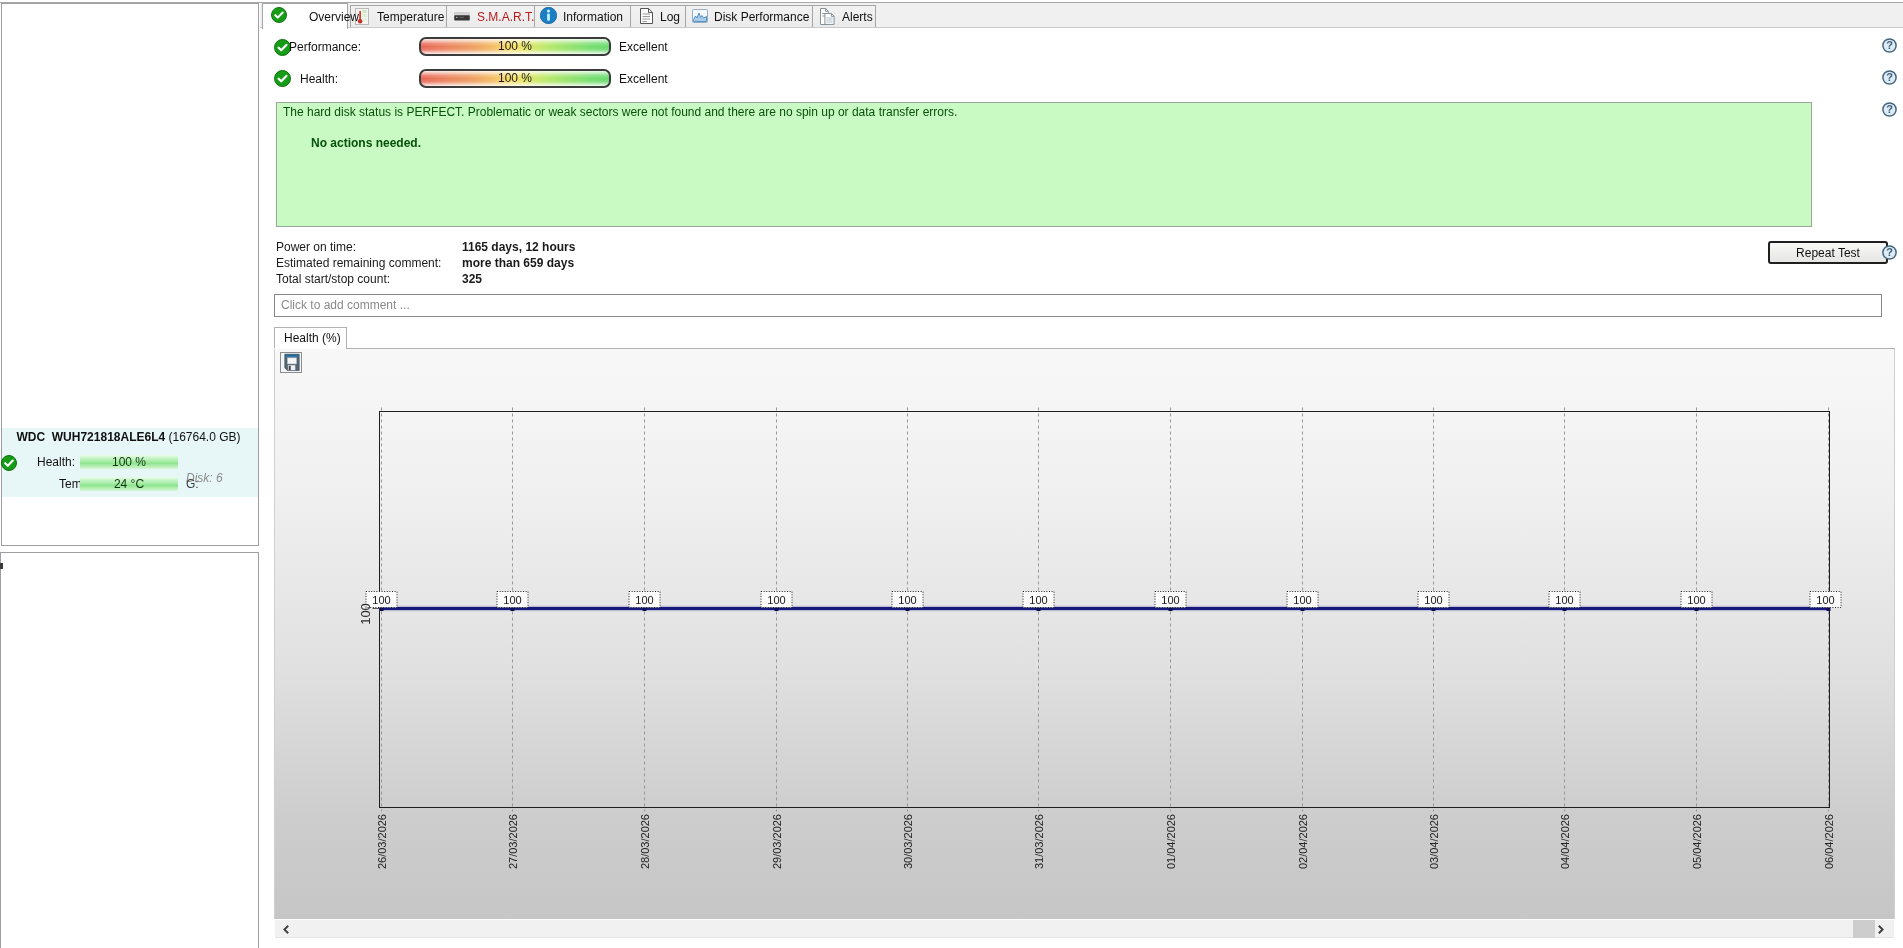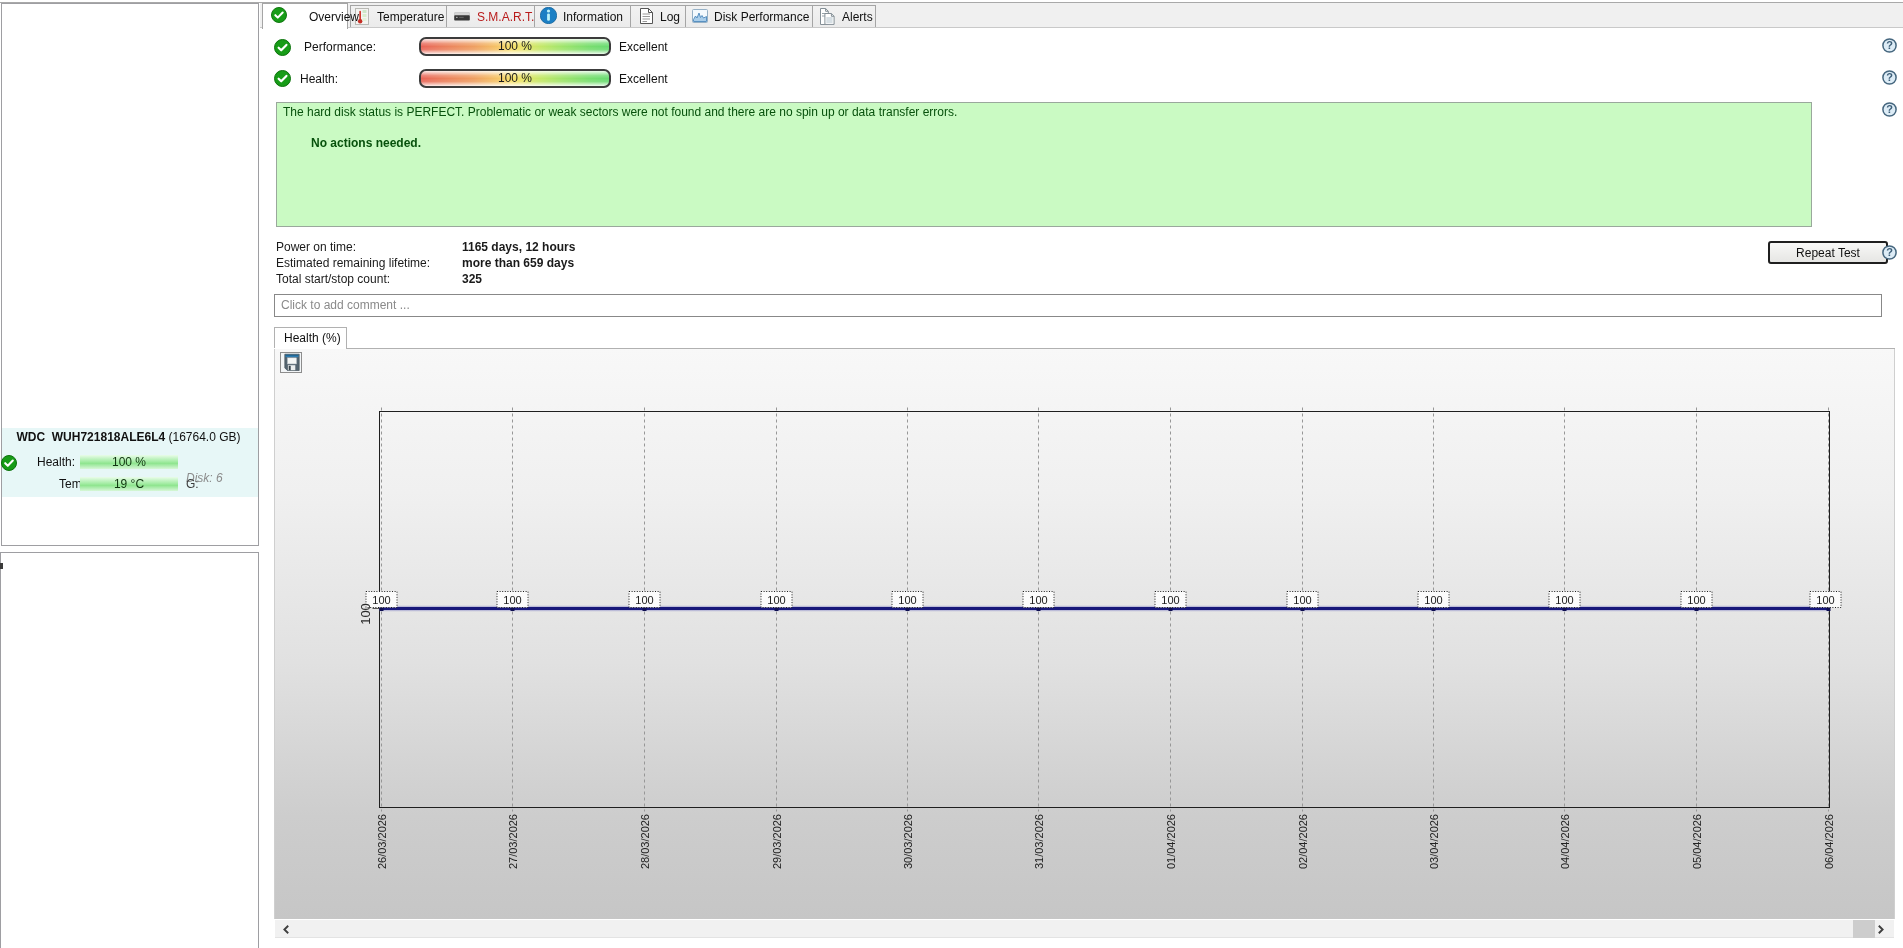--- a/index.html
+++ b/index.html
@@ -55,21 +55,21 @@
 <div class="abs sel"></div>
 <div class="abs dtitle">WDC&nbsp; WUH721818ALE6L4 <span>(16764.0 GB)</span></div>
 <svg class="abs" style="left:1px;top:455px" width="16" height="16" viewBox="0 0 16 16">
   <circle cx="8" cy="8" r="7.5" fill="#179c17" stroke="#0c720c" stroke-width="1"></circle>
   <path d="M4.2 8.2 L6.8 10.8 L11.8 5.6" stroke="#fff" stroke-width="2.1" fill="none" stroke-linecap="round" stroke-linejoin="round"></path>
 </svg>
 <div class="abs lrow" style="left:37px;top:455px;width:40px;text-align:left;">Health:</div>
 <div class="gbar" style="top:455px;">100 %</div>
 <div class="abs" style="left:186px;top:455px;color:#8c8c8c;font-style:italic;margin-top:16px;">Disk: 6</div>
 <div class="abs lrow" style="left:39px;top:477px;width:40px;text-align:left;margin-left:20px;">Temp.:</div>
-<div class="gbar" style="top:477px;">19 °C</div>
+<div class="gbar" style="top:477px;">24 °C</div>
 <div class="abs" style="left:186px;top:477px;color:#3c3c3c;">G:</div>
 
 <div class="abs tabline"></div>
 <div class="abs tab active" style="left:262px;width:86px;"></div>
 <div class="abs tab" style="left:350px;width:97px;"></div>
 <div class="abs tab" style="left:446px;width:89px;"></div>
 <div class="abs tab" style="left:534px;width:97px;"></div>
 <div class="abs tab" style="left:630px;width:56px;"></div>
 <div class="abs tab" style="left:685px;width:128px;"></div>
 <div class="abs tab" style="left:812px;width:64px;"></div>
@@ -126,40 +126,40 @@
   <line x1="6.3" y1="11" x2="12.6" y2="11" stroke="#aebfc9"></line>
   <line x1="6.3" y1="13" x2="12.6" y2="13" stroke="#aebfc9"></line>
   <line x1="6.3" y1="15" x2="12.6" y2="15" stroke="#aebfc9"></line>
 </svg>
 <div class="abs" style="left:842px;top:10px;color:#111;">Alerts</div>
 
 <svg class="abs" style="left:274px;top:39px" width="17" height="17" viewBox="0 0 17 17">
   <circle cx="8.5" cy="8.5" r="8" fill="#179c17" stroke="#0c720c" stroke-width="1"></circle>
   <path d="M4.6 8.7 L7.2 11.3 L12.4 5.9" stroke="#fff" stroke-width="2.2" fill="none" stroke-linecap="round" stroke-linejoin="round"></path>
 </svg>
-<div class="abs rowlab" style="left:304px;top:40px;">Performance:</div>
+<div class="abs rowlab" style="left:289px;top:40px;">Performance:</div>
 <div class="abs meter" style="left:419px;top:37px;width:192px;height:19px;line-height:15px;">100 %</div>
 <div class="abs excel" style="left:619px;top:40px;">Excellent</div>
 
 <svg class="abs" style="left:274px;top:70px" width="17" height="17" viewBox="0 0 17 17">
   <circle cx="8.5" cy="8.5" r="8" fill="#179c17" stroke="#0c720c" stroke-width="1"></circle>
   <path d="M4.6 8.7 L7.2 11.3 L12.4 5.9" stroke="#fff" stroke-width="2.2" fill="none" stroke-linecap="round" stroke-linejoin="round"></path>
 </svg>
 <div class="abs rowlab" style="left:300px;top:72px;">Health:</div>
 <div class="abs meter" style="left:419px;top:69px;width:192px;height:19px;line-height:15px;">100 %</div>
 <div class="abs excel" style="left:619px;top:72px;">Excellent</div>
 
 <div class="abs statusbox">
   <div class="abs" style="left:6px;top:2px;">The hard disk status is PERFECT. Problematic or weak sectors were not found and there are no spin up or data transfer errors.</div>
   <div class="abs" style="left:6px;top:33px;font-weight:bold;margin-left:28px;">No actions needed.</div>
 </div>
 
 <div class="abs" style="left:276px;top:240px;">Power on time:</div>
 <div class="abs ival" style="left:462px;top:240px;">1165 days, 12 hours</div>
-<div class="abs" style="left:276px;top:256px;">Estimated remaining lifetime:</div>
+<div class="abs" style="left:276px;top:256px;">Estimated remaining comment:</div>
 <div class="abs ival" style="left:462px;top:256px;">more than 659 days</div>
 <div class="abs" style="left:276px;top:272px;">Total start/stop count:</div>
 <div class="abs ival" style="left:462px;top:272px;">325</div>
 
 <div class="abs rbtn">Repeat Test</div>
 
 <svg class="abs help" style="left:1882px;top:38px" viewBox="0 0 15 15">
     <circle cx="7.5" cy="7.5" r="6.6" fill="#ddecf6" stroke="#46677f" stroke-width="1.5"></circle>
     <text x="7.5" y="11.3" font-size="11" font-weight="bold" fill="#3d5e78" text-anchor="middle" font-family="Liberation Sans">?</text>
   </svg>

